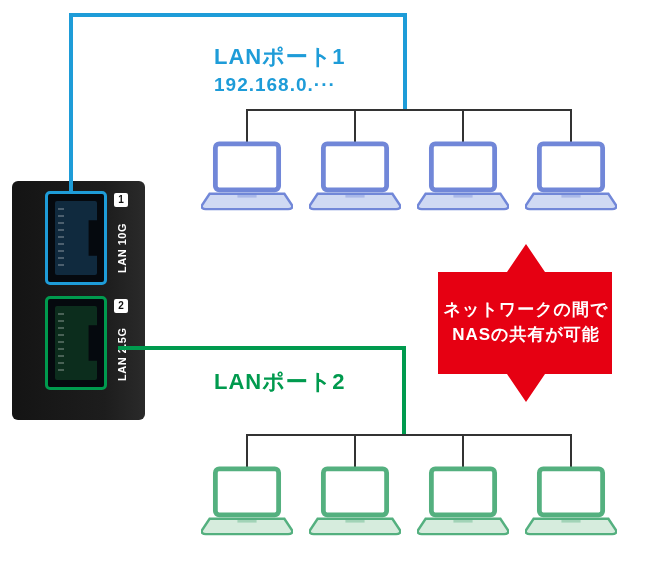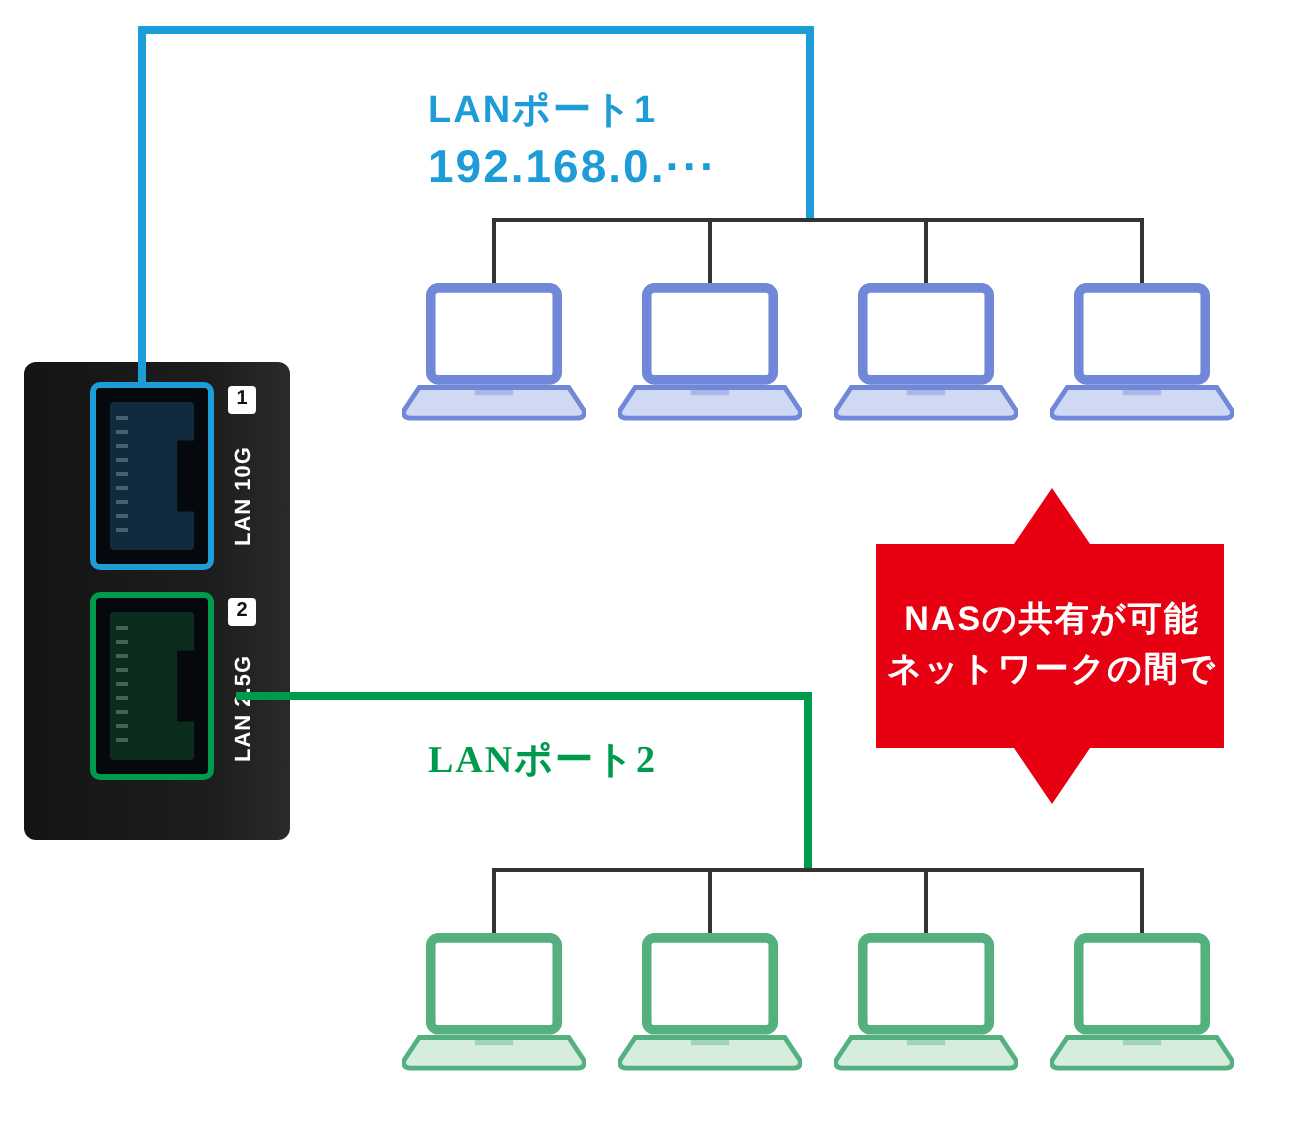--- a/index.html
+++ b/index.html
@@ -41,22 +41,22 @@
     border-radius:2px;
   }
   .vlabel {
     position:absolute; left:104px; color:#fff; font-size:11px; font-weight:bold;
     letter-spacing:.5px; white-space:nowrap;
     transform:rotate(-90deg); transform-origin:left top;
   }
 
   
   .seg-label { position:absolute; font-weight:bold; }
-  .seg-label .port-name { font-size:19px; letter-spacing:1px; }
-  .seg-label .ip { font-size:23px; letter-spacing:1px; margin-top:2px; }
+  .seg-label .port-name { font-size:22px; letter-spacing:1px; }
+  .seg-label .ip { font-size:19px; letter-spacing:1px; margin-top:2px; }
   .seg-label.s1 { color: var(--c-segment1); }
   .seg-label.s2 { color: var(--c-segment2); }
 
   
   .laptop { position:absolute; width:92px; height:74px; }
   .laptop svg { display:block; }
   .laptop .screen { fill:#ffffff; stroke:currentColor; stroke-width:5; }
   .laptop .base   { fill:var(--base-fill); stroke:currentColor; stroke-width:2.5; }
   .laptop .latch  { fill:currentColor; opacity:.4; }
   .laptop-blue  { color: var(--c-laptop1); --base-fill: var(--c-laptop1_light); }
@@ -108,21 +108,21 @@
   <div class="bus" style="left:246px; top:434px; width:326px; height:2px;"></div>
   <div class="stub" style="left:246px; top:434px; width:2px; height:34px;"></div>
   <div class="stub" style="left:354px; top:434px; width:2px; height:34px;"></div>
   <div class="stub" style="left:462px; top:434px; width:2px; height:34px;"></div>
   <div class="stub" style="left:570px; top:434px; width:2px; height:34px;"></div>
 
   <div class="seg-label s1" style="left:214px; top:42px;">
     <div class="port-name">LANポート1</div>
     <div class="ip">192.168.0.···</div>
   </div>
-  <div class="seg-label s2" style="left:214px; top:367px;font-family:Liberation Serif, serif;">
+  <div class="seg-label s2" style="left:214px; top:367px;">
     <div class="port-name">LANポート2</div>
   </div>
 
   <div class="laptop laptop-blue" style="left:201px; top:140px;">
     <svg viewBox="0 0 96 76" width="92" height="73">
         <rect class="screen" x="15" y="4" width="66" height="48" rx="4"></rect>
         <path class="base" d="M9 56 L87 56 L95 68 Q96 72 91 72 L5 72 Q0 72 1 68 Z"></path>
         <rect class="latch" x="38" y="56" width="20" height="4"></rect>
       </svg>
   </div>
@@ -174,17 +174,17 @@
         <rect class="screen" x="15" y="4" width="66" height="48" rx="4"></rect>
         <path class="base" d="M9 56 L87 56 L95 68 Q96 72 91 72 L5 72 Q0 72 1 68 Z"></path>
         <rect class="latch" x="38" y="56" width="20" height="4"></rect>
       </svg>
   </div>
 
   <svg class="burst-svg" viewBox="0 0 190 170" width="190" height="170">
     <polygon class="burst-shape" points="8,34 77,34 96,6 115,34 182,34 182,136 115,136 96,164 77,136 8,136" fill="#e60012"></polygon>
   </svg>
   <div class="burst-text">
+    <div>ネットワークの間で</div>
     <div>NASの共有が可能</div>
-    <div>ネットワークの間で</div>
   </div>
 
 </div>
 
 </body></html>

